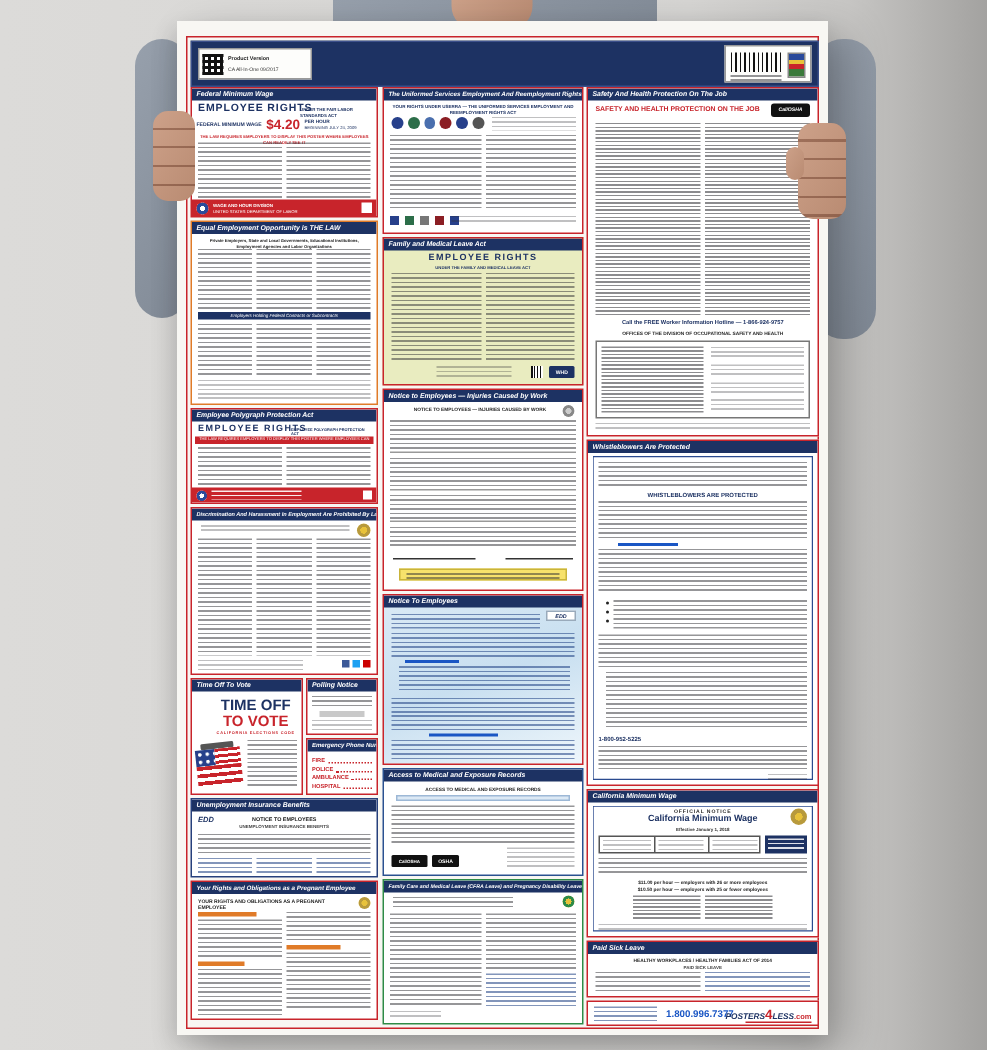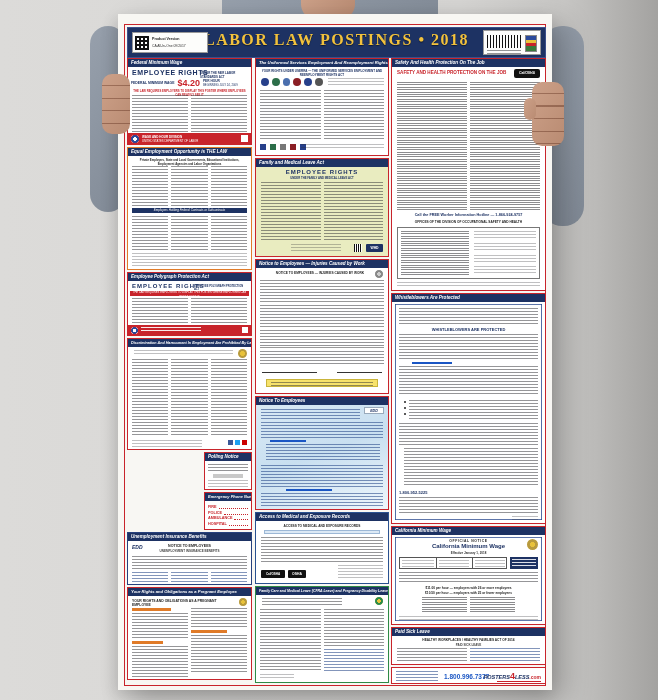--- a/index.html
+++ b/index.html
@@ -47,21 +47,20 @@
 <div class="abs shirt" style="left:90px;top:26px;width:36px;height:186px;border-radius:18px;z-index:1;"></div>
 <div class="abs shirt" style="left:542px;top:26px;width:42px;height:200px;border-radius:20px;z-index:1;"></div>
 <div class="abs hand" style="left:102px;top:74px;width:28px;height:60px;"></div>
 <div class="abs hand" style="left:532px;top:82px;width:32px;height:64px;"></div>
 <div class="abs skin" style="left:524px;top:98px;width:12px;height:22px;border-radius:6px;z-index:7;"></div>
 
 <div class="abs" id="poster">
   <div class="abs frame"></div>
 
   <div class="abs" style="left:9px;top:13px;width:419px;height:31px;background:#1d3263;box-shadow:inset 0 0 0 1px #3b4f8a;">
-    <div class="abs ctr" style="left:0;right:0;top:4px;font:bold 16px 'Liberation Serif',serif;color:#f2c23d;letter-spacing:1.5px;text-shadow:0 1px 1px rgba(0,0,0,.5);">LABOR LAW POSTINGS • 2018</div>
     <div class="abs" style="left:5px;top:5px;width:76px;height:21px;background:#fdfdfb;border:1px solid #999;">
       <div class="abs" style="left:2px;top:3px;width:14px;height:14px;background:
              repeating-linear-gradient(90deg,#111 0 2px,#fff 2px 4px),
              repeating-linear-gradient(0deg,#111 0 2px,#fff 2px 4px);background-blend-mode:darken;"></div>
       <div class="abs" style="left:19px;top:4px;font-size:3.6px;font-weight:bold;color:#222;">Product Version</div>
       <div class="abs" style="left:19px;top:11px;font-size:3.4px;color:#333;">CA All-In-One 09/2017</div>
     </div>
     <div class="abs" style="left:356px;top:3px;width:58px;height:25px;background:#fdfdfb;border:1px solid #999;">
       <div class="abs" style="left:3px;top:4px;width:34px;height:13px;background:repeating-linear-gradient(90deg,#111 0 1px,transparent 1px 3px);"></div>
       <div class="abs tl" style="left:3px;top:19px;width:34px;height:4px;"></div>
@@ -136,20 +135,33 @@
       <div class="tl"></div>
       <div class="tl"></div>
       <div class="tl"></div>
     </div>
     <div class="abs tl lt" style="left:4px;width:70px;top:101px;height:7px;"></div>
     <div class="abs" style="right:18px;top:101px;width:5px;height:5px;background:#3b5998;"></div>
     <div class="abs" style="right:11px;top:101px;width:5px;height:5px;background:#1da1f2;"></div>
     <div class="abs" style="right:4px;top:101px;width:5px;height:5px;background:#cc0000;"></div>
   </div>
 
+  <div class="sec" style="left:9px;top:438px;width:75px;height:78px;">
+    <div class="hbar">Time Off To Vote</div>
+    <div class="abs ctr navy" style="left:14px;right:2px;top:12px;font-size:10px;font-weight:bold;">TIME OFF</div>
+    <div class="abs ctr red" style="left:14px;right:2px;top:23px;font-size:10px;font-weight:bold;">TO VOTE</div>
+    <div class="abs ctr red" style="left:14px;right:2px;top:34px;font-size:2.6px;font-weight:bold;letter-spacing:.5px;">CALIFORNIA ELECTIONS CODE</div>
+    <div class="abs" style="left:3px;top:42px;width:30px;height:31px;transform:rotate(-6deg);">
+      <div class="abs" style="left:4px;top:0;width:22px;height:4px;background:#555;border-radius:1px;"></div>
+      <div class="abs" style="left:0;top:4px;width:13px;height:11px;background:radial-gradient(circle at 3px 3px,#fff 1px,transparent 1.4px) 0 0/5px 5px,#27408b;"></div>
+      <div class="abs" style="left:13px;top:4px;width:17px;height:11px;background:repeating-linear-gradient(180deg,#c8242b 0 2px,#fff 2px 4px);"></div>
+      <div class="abs" style="left:0;top:15px;width:30px;height:14px;background:repeating-linear-gradient(180deg,#c8242b 0 2.5px,#fff 2.5px 5px);"></div>
+    </div>
+    <div class="abs tl" style="left:37px;right:3px;top:40px;height:32px;"></div>
+  </div>
 
   <div class="sec" style="left:86px;top:438px;width:48px;height:38px;">
     <div class="hbar">Polling Notice</div>
     <div class="abs tl" style="left:3px;right:3px;top:11px;height:8px;"></div>
     <div class="abs" style="left:8px;right:8px;top:21px;height:4px;background:#c9c9c9;"></div>
     <div class="abs tl lt" style="left:3px;right:3px;top:27px;height:8px;"></div>
   </div>
 
   <div class="sec" style="left:86px;top:478px;width:48px;height:38px;">
     <div class="hbar" style="font-size:4px;">Emergency Phone Numbers</div>

